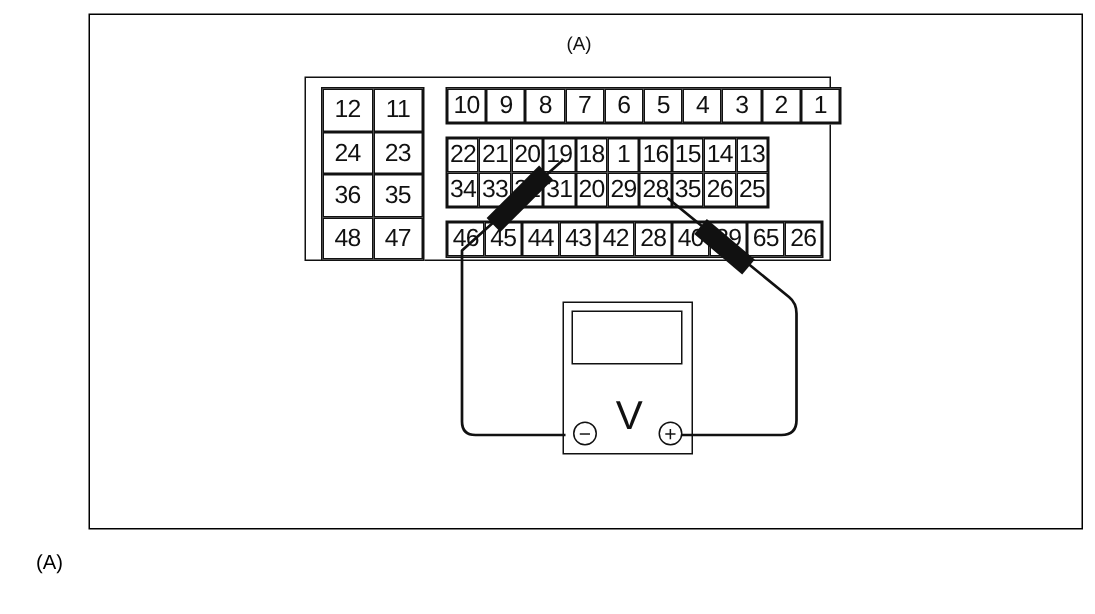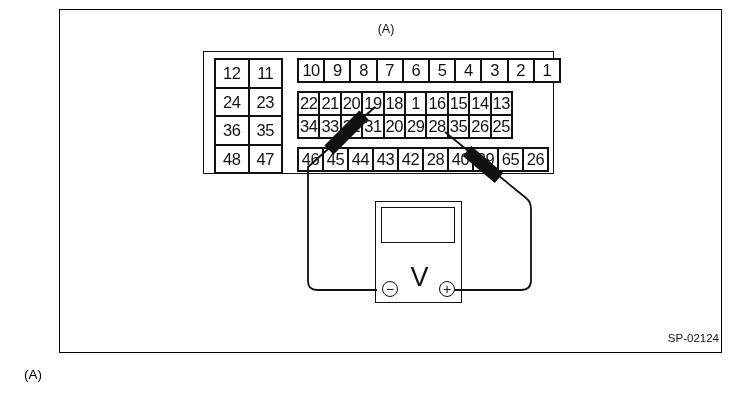--- a/index.html
+++ b/index.html
@@ -140,21 +140,20 @@
     <path d="M364 115 L329 150" fill="none" stroke="#111" stroke-width="13"></path>
 
     <path d="M445 132 L526 198 Q531 202 531 209 L531 280 Q531 290 521 290 L453 290" fill="none" stroke="#111" stroke-width="1.8" stroke-linejoin="round"></path>
 
     <path d="M467 151 L499 178" fill="none" stroke="#111" stroke-width="13"></path>
   </svg>
 
   <div class="terminal terminal-neg">−</div>
   <div class="terminal terminal-pos">+</div>
 
-  <div class="figure-code">SP-02124</div>
 
   <div class="caption">
     <span class="caption-ref">(A)</span>
     <span>
       <br>
     </span>
   </div>
 
 </div>
 

